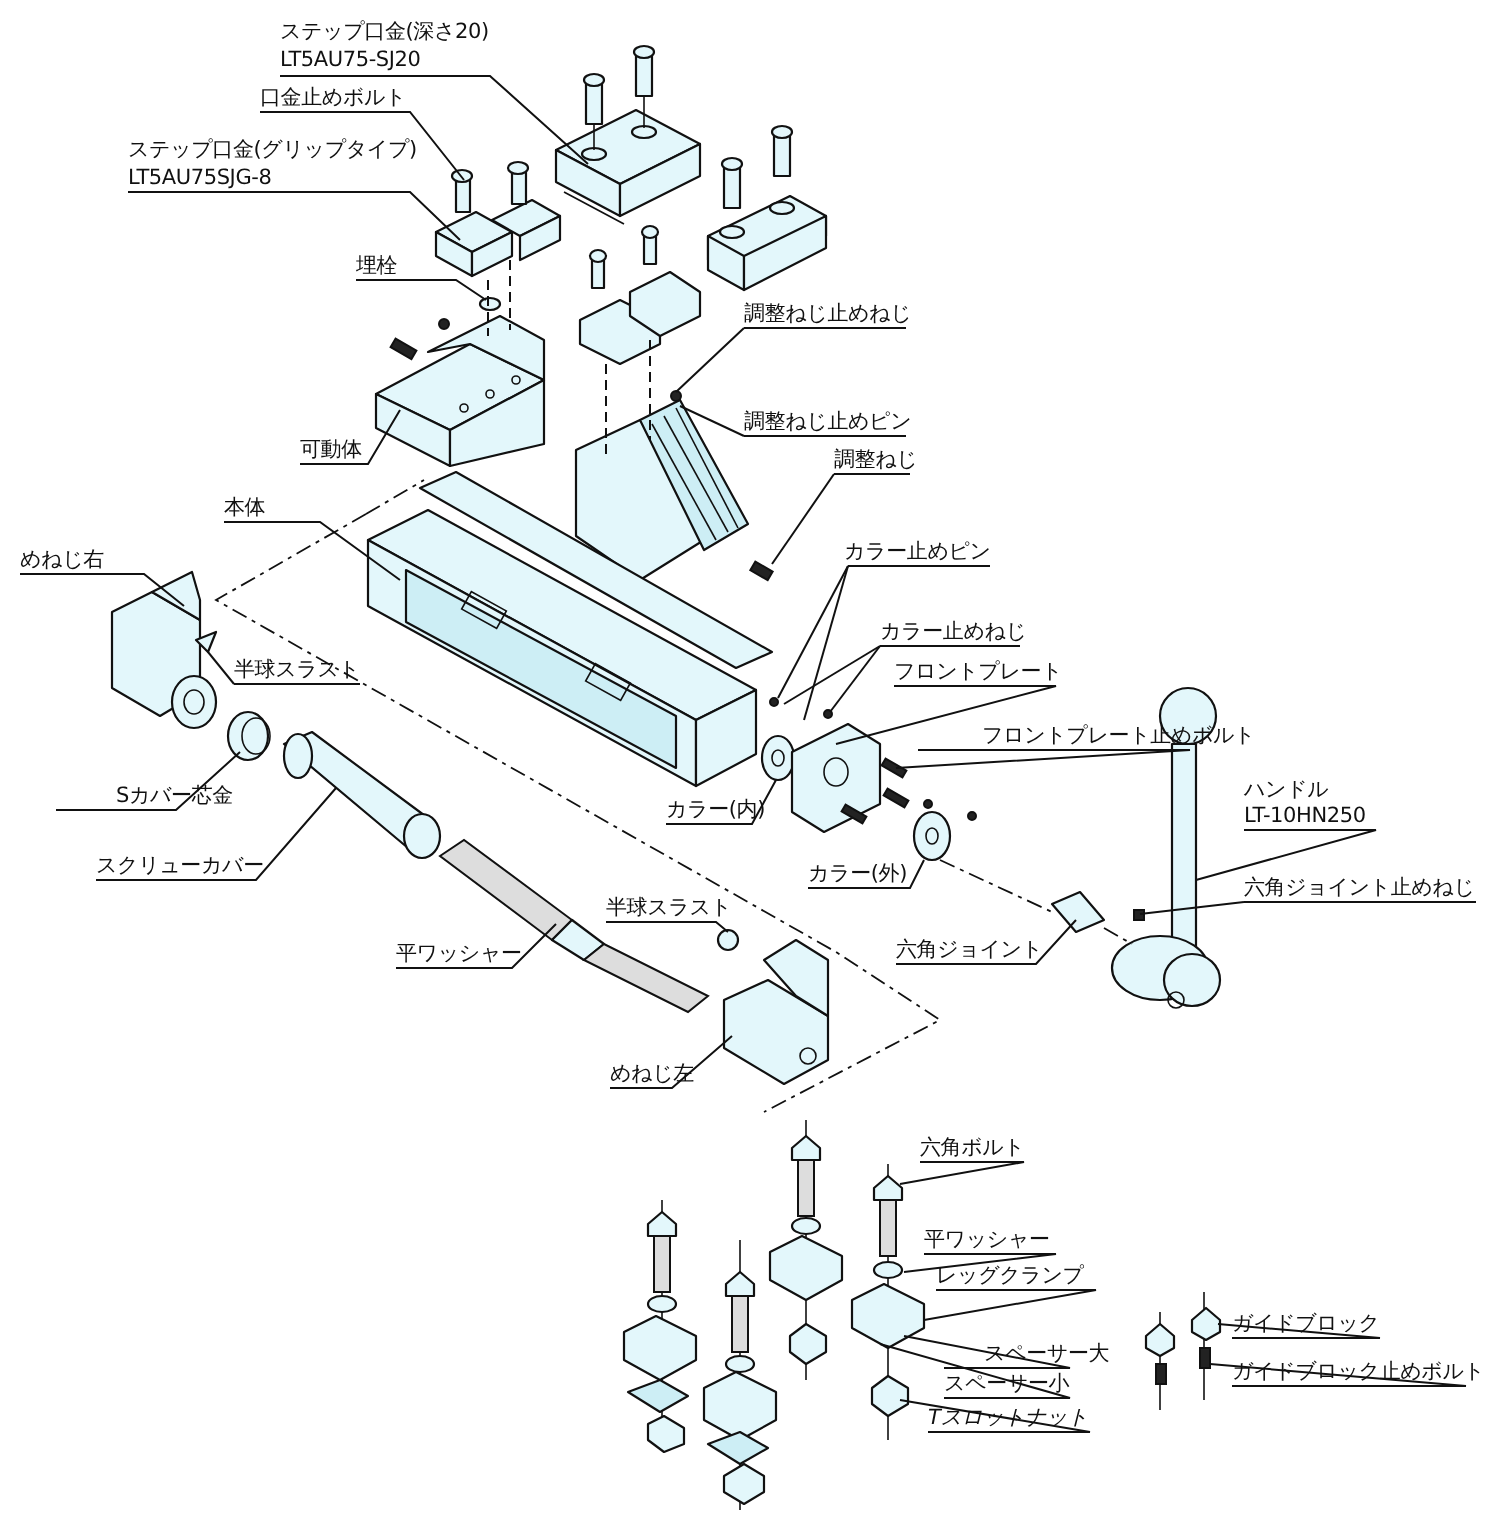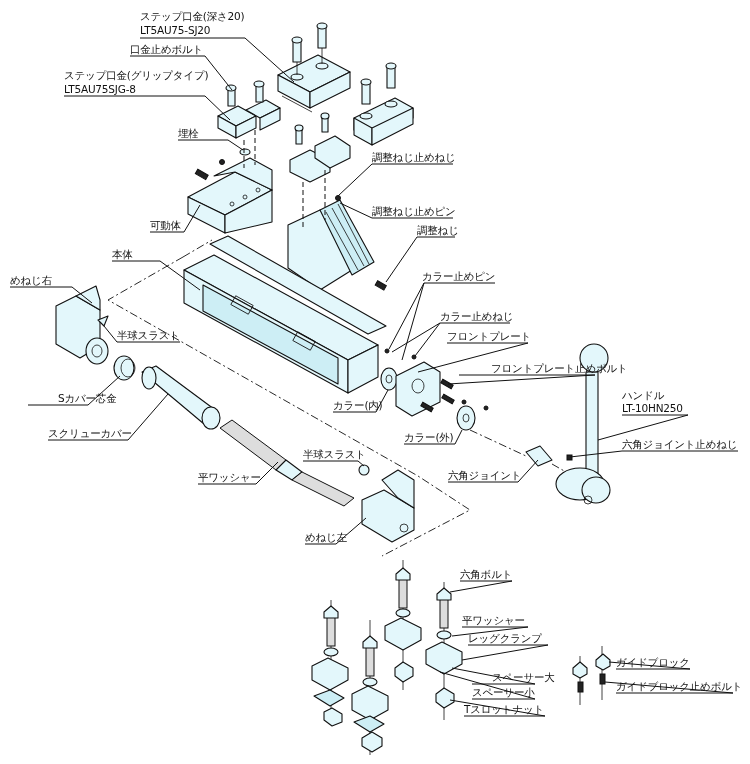--- a/index.html
+++ b/index.html
@@ -289,16 +289,16 @@
 <div class="lbl" style="left:622px;top:438px;">六角ジョイント止めねじ</div>
 <div class="lbl" style="left:448px;top:469px;">六角ジョイント</div>
 <div class="lbl" style="left:198px;top:471px;">平ワッシャー</div>
 <div class="lbl" style="left:303px;top:448px;">半球スラスト</div>
 <div class="lbl" style="left:305px;top:531px;">めねじ左</div>
 <div class="lbl" style="left:460px;top:568px;">六角ボルト</div>
 <div class="lbl" style="left:462px;top:614px;">平ワッシャー</div>
 <div class="lbl" style="left:468px;top:632px;">レッグクランプ</div>
 <div class="lbl" style="left:492px;top:671px;">スペーサー大</div>
 <div class="lbl" style="left:472px;top:686px;">スペーサー小</div>
-<div class="lbl" style="left:464px;top:703px;">Tスロットナット</div>
+<div class="lbl" style="left:464px;top:703px;font-style:italic;">Tスロットナット</div>
 <div class="lbl" style="left:616px;top:656px;">ガイドブロック</div>
 <div class="lbl" style="left:616px;top:680px;">ガイドブロック止めボルト</div>
 </div>
 
 </body></html>

